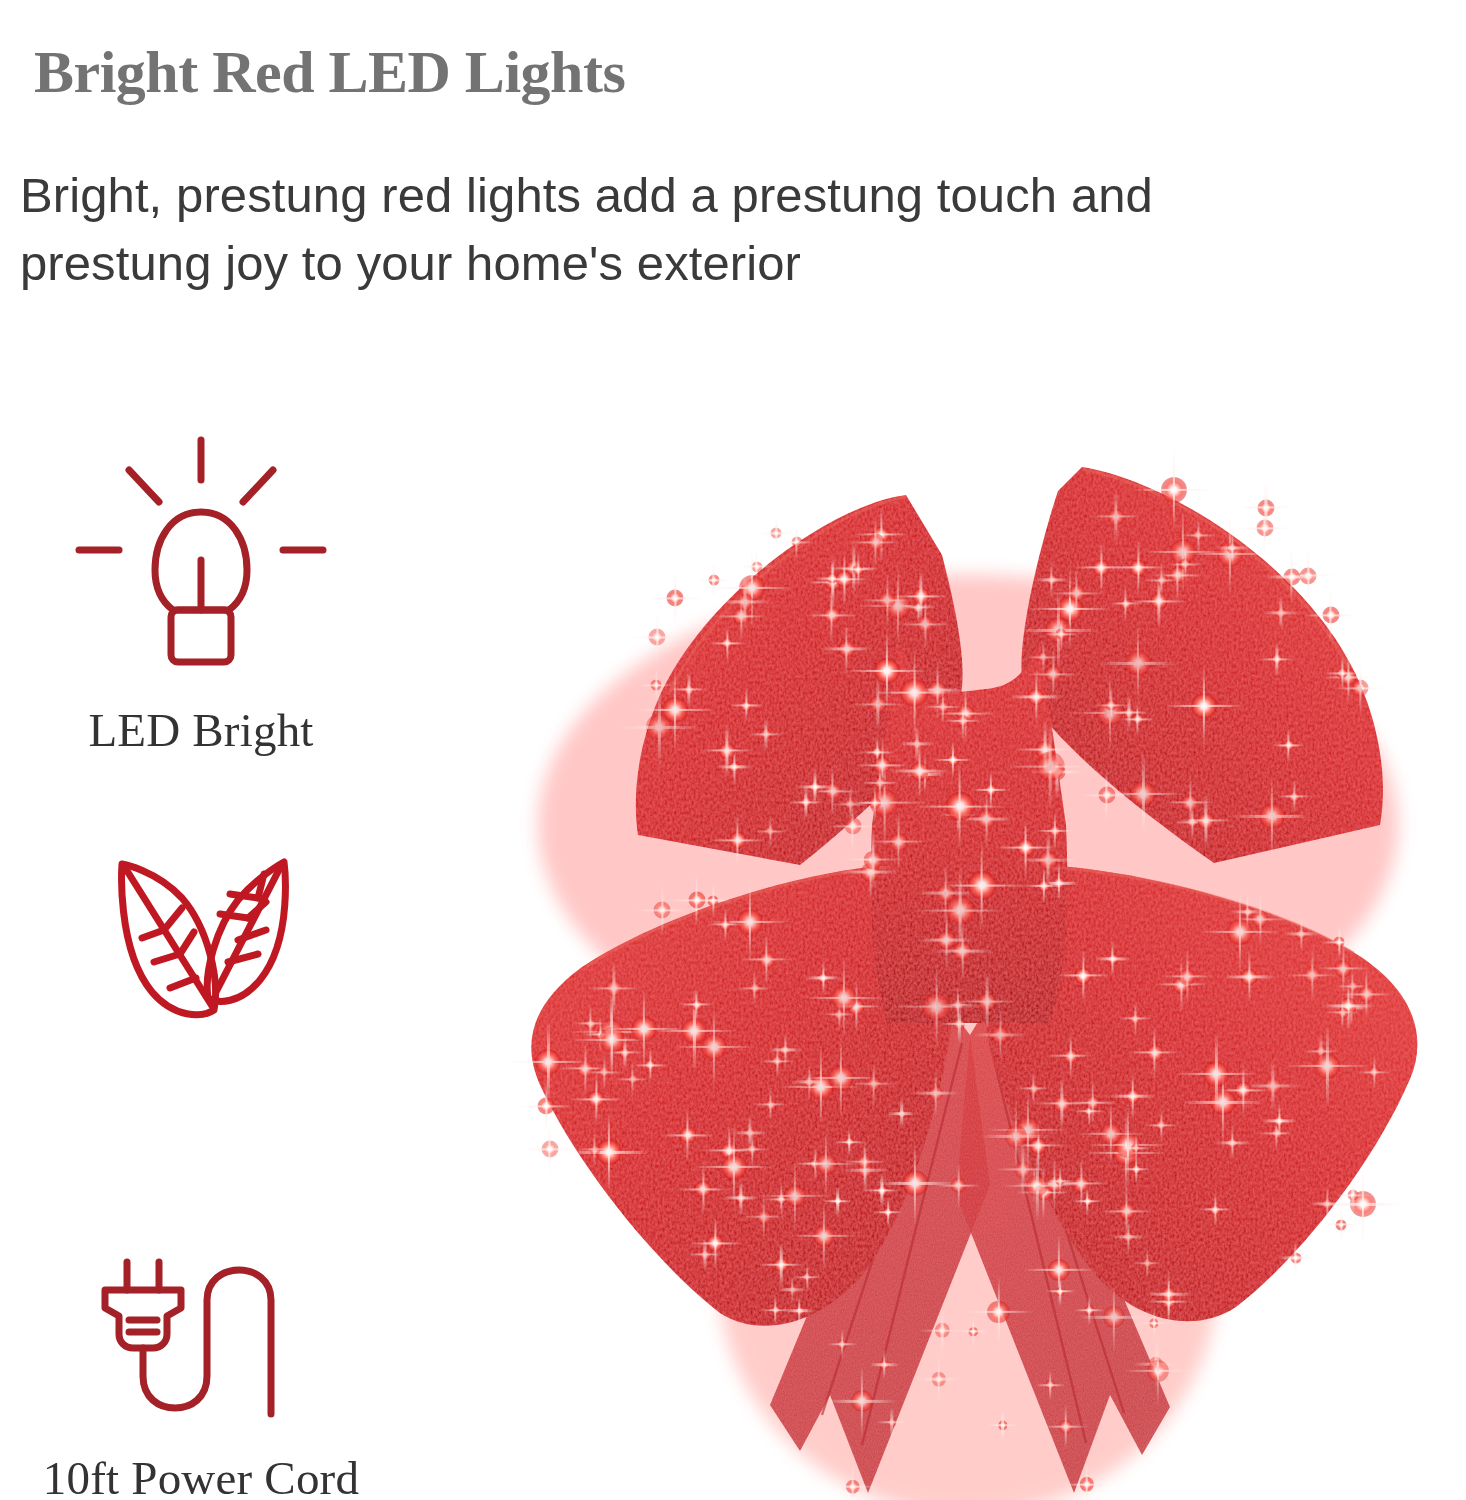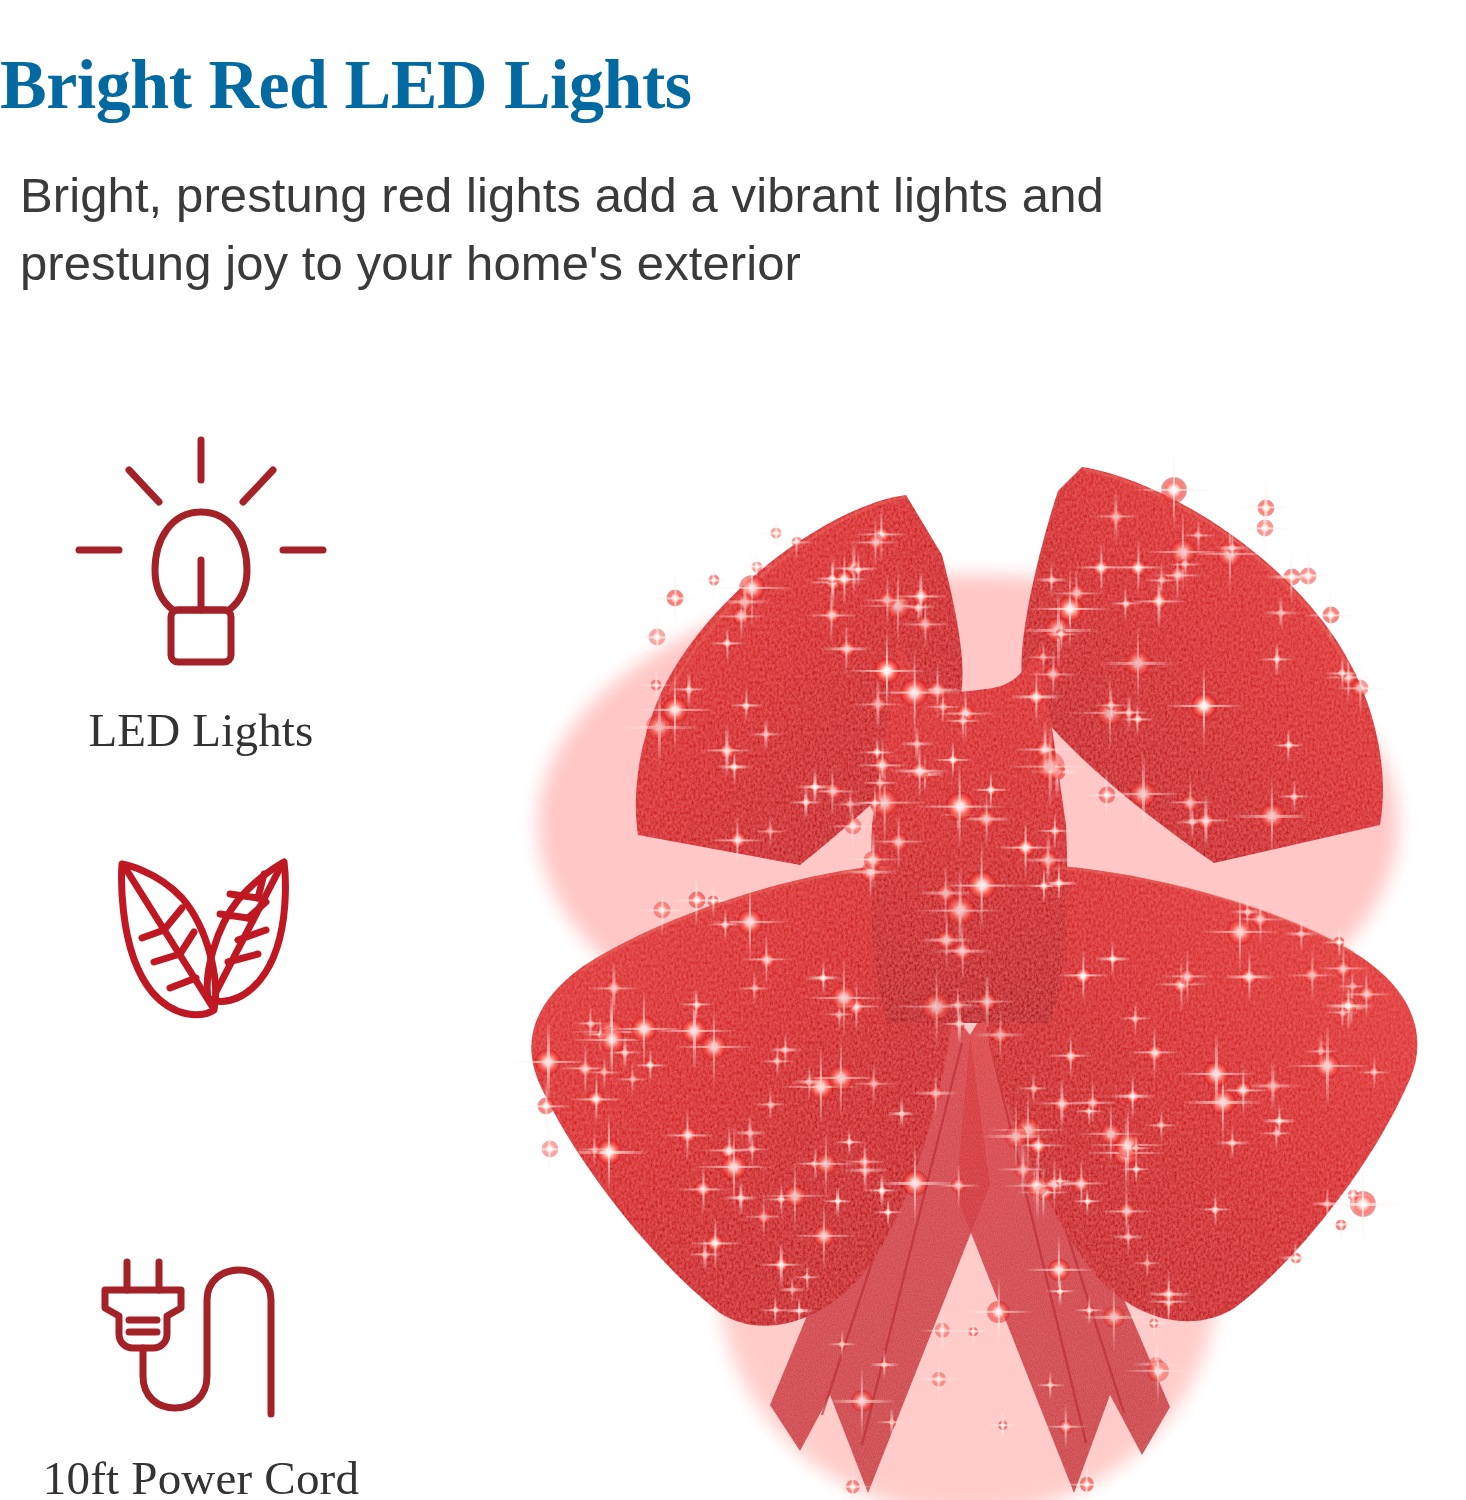--- a/index.html
+++ b/index.html
@@ -12,29 +12,29 @@
     width: 1466px;
     height: 1500px;
     position: relative;
     overflow: hidden;
     font-family: "Liberation Sans", sans-serif;
   }
 
   
   #headline {
     position: absolute;
-    left: 0;
+    left: 34px;
     top: 2px;
     width: 1300px;
     font-family: "Liberation Serif", "DejaVu Serif", serif;
     font-weight: 700;
-    font-size: 70px;
+    font-size: 60px;
     line-height: 1.02;
     letter-spacing: -0.5px;
-    color: #0369a1;
+    color: #737373;
     white-space: nowrap;
   }
   #subhead {
     position: absolute;
     left: 20px;
     top: 162px;
     width: 1330px;
     font-family: "Liberation Sans", sans-serif;
     font-weight: 300;
     font-size: 49px;
@@ -111,21 +111,21 @@
      background: linear-gradient(to bottom, rgba(255,255,255,0) 0%,
         rgba(255,235,230,0.85) 45%, #ffffff 50%,
         rgba(255,235,230,0.85) 55%, rgba(255,255,255,0) 100%); }
 </style>
 </head>
 <body>
 
 <h1 id="headline">Bright Red LED Lights</h1>
 
 <div id="subhead">
-  <span class="ln">Bright, prestung red lights add a vibrant lights and</span>
+  <span class="ln">Bright, prestung red lights add a prestung touch and</span>
   <span class="ln">prestung joy to your home's exterior</span>
 </div>
 
 <div class="feature" id="feature-led">
   <span class="feature-icon">
     <svg width="260" height="240" viewBox="0 0 260 240" fill="none" xmlns="http://www.w3.org/2000/svg" aria-hidden="true">
       <g stroke="#A32127" stroke-width="7" stroke-linecap="round" stroke-linejoin="round">
 
         <line x1="130" y1="8" x2="130" y2="48"></line>
         <line x1="58" y1="38" x2="88" y2="70"></line>
@@ -139,21 +139,21 @@
                  L 102 178
                  C 94 172 84 160 84 138
                  C 84 108 100 80 130 80 Z" fill="none"></path>
 
         <line x1="130" y1="128" x2="130" y2="178"></line>
 
         <rect x="100" y="178" width="60" height="52" rx="7" fill="none"></rect>
       </g>
     </svg>
   </span>
-  <span class="feature-label">LED Lights</span>
+  <span class="feature-label">LED Bright</span>
 </div>
 
 <div class="feature" id="feature-eco">
   <span class="feature-icon">
     <svg width="186" height="170" viewBox="0 0 186 170" fill="none" xmlns="http://www.w3.org/2000/svg" aria-hidden="true">
       <g stroke="#C01822" stroke-width="7" stroke-linecap="round" stroke-linejoin="round" fill="none">
 
         <path d="M176 10
                  C 176 10 186 86 152 128
                  C 132 152 110 152 100 146

